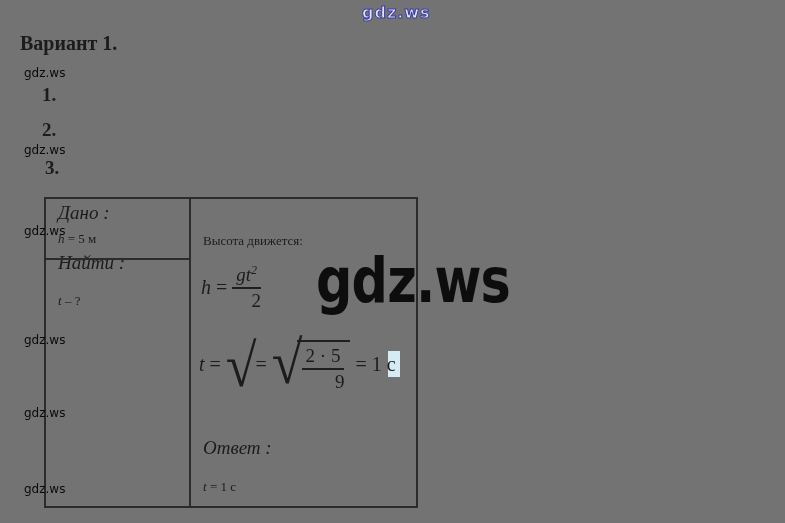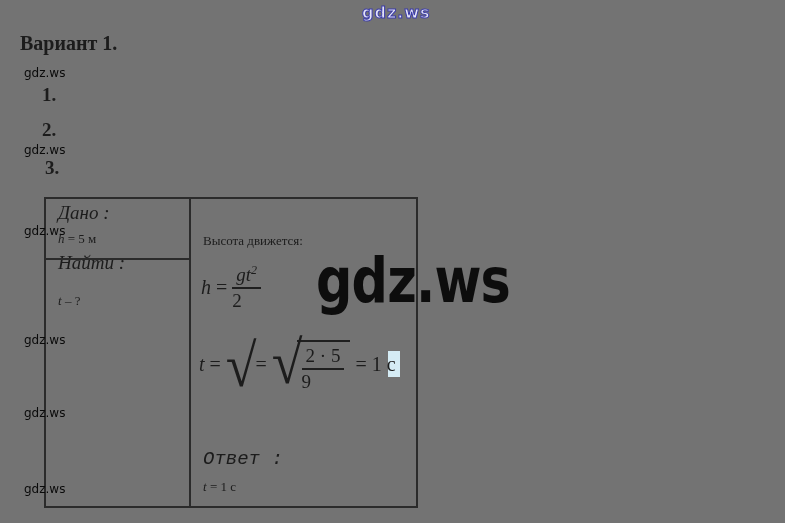--- a/index.html
+++ b/index.html
@@ -30,21 +30,21 @@
   .tbl{position:absolute;left:44px;top:197px;width:374px;height:311px;
        border:2px solid #2b2b2b;box-sizing:border-box;z-index:1;}
   .tbl-divider{position:absolute;left:189px;top:197px;width:2px;height:311px;background:#2b2b2b;z-index:1;}
   .tbl-given-sep{position:absolute;left:44px;top:258px;width:147px;height:2px;background:#2b2b2b;z-index:1;}
 
   .cell-label{font-size:19px;font-style:italic;}
   .cell-text{font-size:13px;}
 
   
   .eq{position:absolute;display:flex;align-items:center;gap:5px;font-size:20px;z-index:2;}
-  .frac{display:inline-flex;flex-direction:column;align-items:flex-start;font-size:19px;line-height:1.15;}
+  .frac{display:inline-flex;flex-direction:column;align-items:flex-end;font-size:19px;line-height:1.15;}
   .frac .num{padding:0 4px 1px;}
   .frac .bar{height:2px;background:#1f1f1f;align-self:stretch;}
   .frac .den{padding-top:1px;}
   .sqrt{display:inline-flex;align-items:flex-start;}
   .rad{font-family:"Liberation Serif",serif;font-size:56px;line-height:50px;
        font-weight:400;margin-right:-6px;transform:scaleY(1.08);transform-origin:center 30%;}
   .radicand{border-top:2px solid #1f1f1f;padding:2px 6px 0 5px;margin-top:3px;}
 
   .artifact{position:absolute;background:#d5ecf5;z-index:0;}
 </style>
@@ -108,20 +108,20 @@
         <span class="frac">
           <span class="num">2 · 5</span>
           <span class="bar"></span>
           <span class="den">9</span>
         </span>
       </span>
     </span>
     <span><span>= </span><span>1</span><span> с</span></span>
   </div>
 
-  <div class="abs cell-label" style="left:203px;top:448px;font-family:Liberation Mono, monospace;">Ответ :</div>
+  <div class="abs cell-label" style="left:203px;top:437px;">Ответ :</div>
   <div class="abs cell-text" style="left:203px;top:479px;">
     <span class="it">t</span><span> = 1 с</span>
   </div>
 
   <div class="abs wm-big" style="left:316px;top:250px;">gdz.ws</div>
 
 </div>
 
 </body></html>

